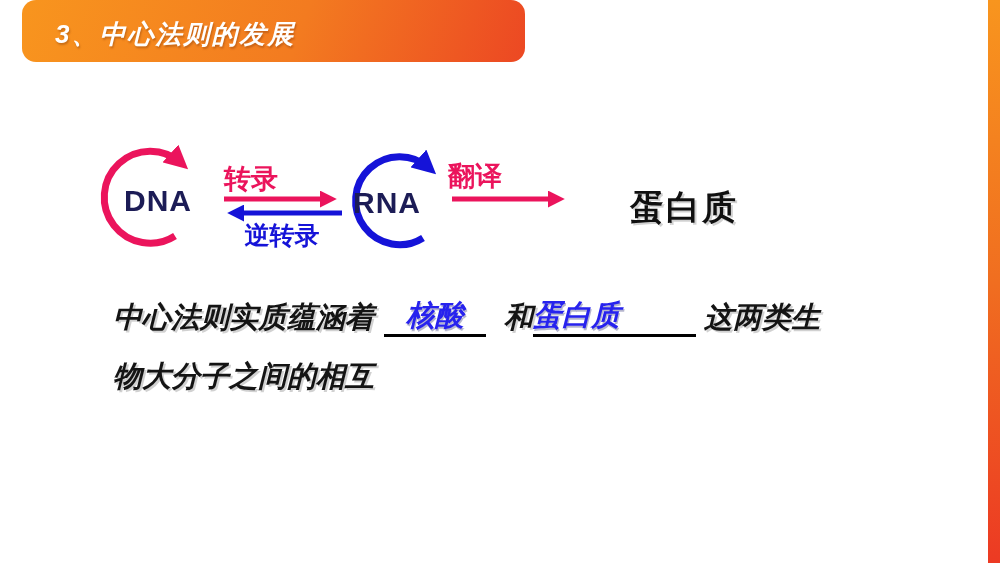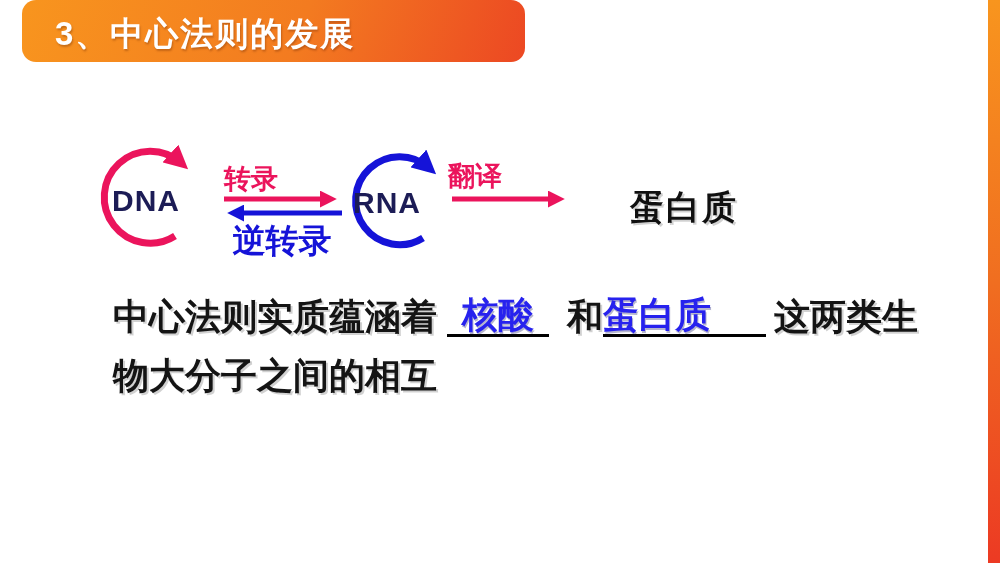--- a/index.html
+++ b/index.html
@@ -14,55 +14,57 @@
   
   .banner {
     position:absolute; left:22px; top:0;
     width:503px; height:62px;
     border-radius:14px;
     background:linear-gradient(110deg,#F8951E 0%,#F37B20 55%,#EC4823 100%);
     display:flex; align-items:center;
     padding:6px 0 0 33px;
   }
   .banner-title {
-    color:#ffffff; font-size:33px; font-weight:bold; letter-spacing:2px;
+    color:#ffffff; font-size:26px; font-weight:bold; letter-spacing:2px;
     text-shadow:1px 2px 2px rgba(90,30,0,0.30);
     white-space:nowrap;
+    font-style:italic;
   }
 
   
   .edge-stripe {
     position:absolute; right:0; top:0; width:12px; height:563px;
     background:linear-gradient(180deg,#F8951E 0%,#F06E20 50%,#EC3A23 100%);
   }
 
   
   .diagram-svg { position:absolute; left:0; top:0; width:1000px; height:563px; pointer-events:none; }
 
   .diagram-label { position:absolute; white-space:nowrap; font-weight:bold; }
-  .lbl-dna  { left:112px; top:184px; width:66px; text-align:center;
+  .lbl-dna  { left:124px; top:184px; width:66px; text-align:center;
               font-size:30px; color:#1c1c56; letter-spacing:1px; }
   .lbl-rna  { left:352px; top:186px; width:70px; text-align:center;
               font-size:30px; color:#1c1c56; letter-spacing:1px; }
   .lbl-protein { left:630px; top:185px; font-size:34px; color:#101010;
               letter-spacing:2px; text-shadow:2px 2px 0 rgba(0,0,0,0.18); }
   .lbl-transcription { left:224px; top:161px; width:116px; text-align:left;
               font-size:27px; color:#EB145C; }
   .lbl-reverse { left:224px; top:219px; width:116px; text-align:center;
-              font-size:33px; color:#1513D8; }
+              font-size:25px; color:#1513D8; }
   .lbl-translation { left:448px; top:158px; width:112px; 
               font-size:27px; color:#EB145C; }
 
   
   .fill-line {
     position:absolute; left:113px;
     display:flex; align-items:flex-end;
-    font-size:36px; font-weight:bold; color:#141414;
+    font-size:29px; font-weight:bold; color:#141414;
     white-space:nowrap;
     text-shadow:2px 2px 0 rgba(0,0,0,0.18);
+    font-style:italic;
   }
   .fill-line-1 { top:295px; }
   .fill-line-2 { top:356px;justify-content:space-between; }
   .fill-text { display:inline-block; line-height:40px; }
 
   .blank {
     display:inline-flex; align-items:flex-end;
     height:42px; border-bottom:3px solid #000000;
   }
   .blank-1 { width:102px; margin-left:10px; margin-right:18px; justify-content:center; }

